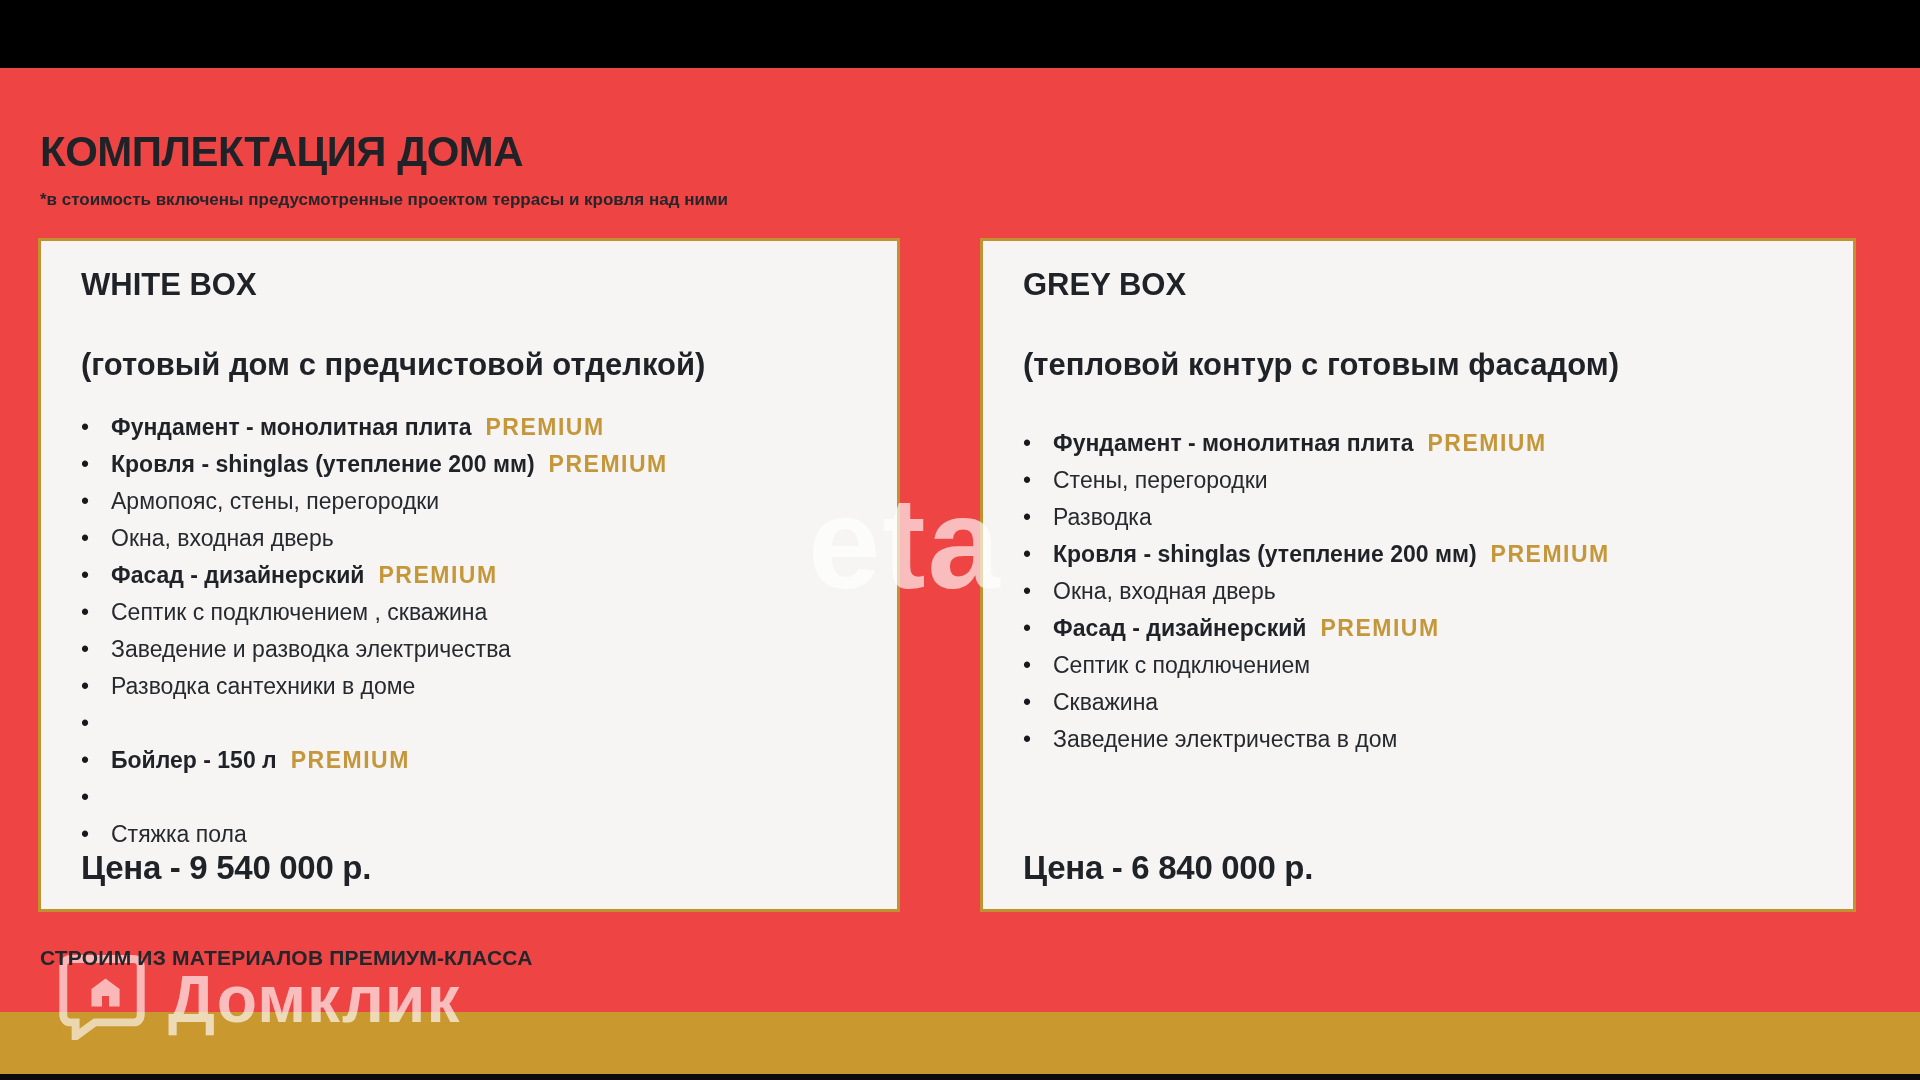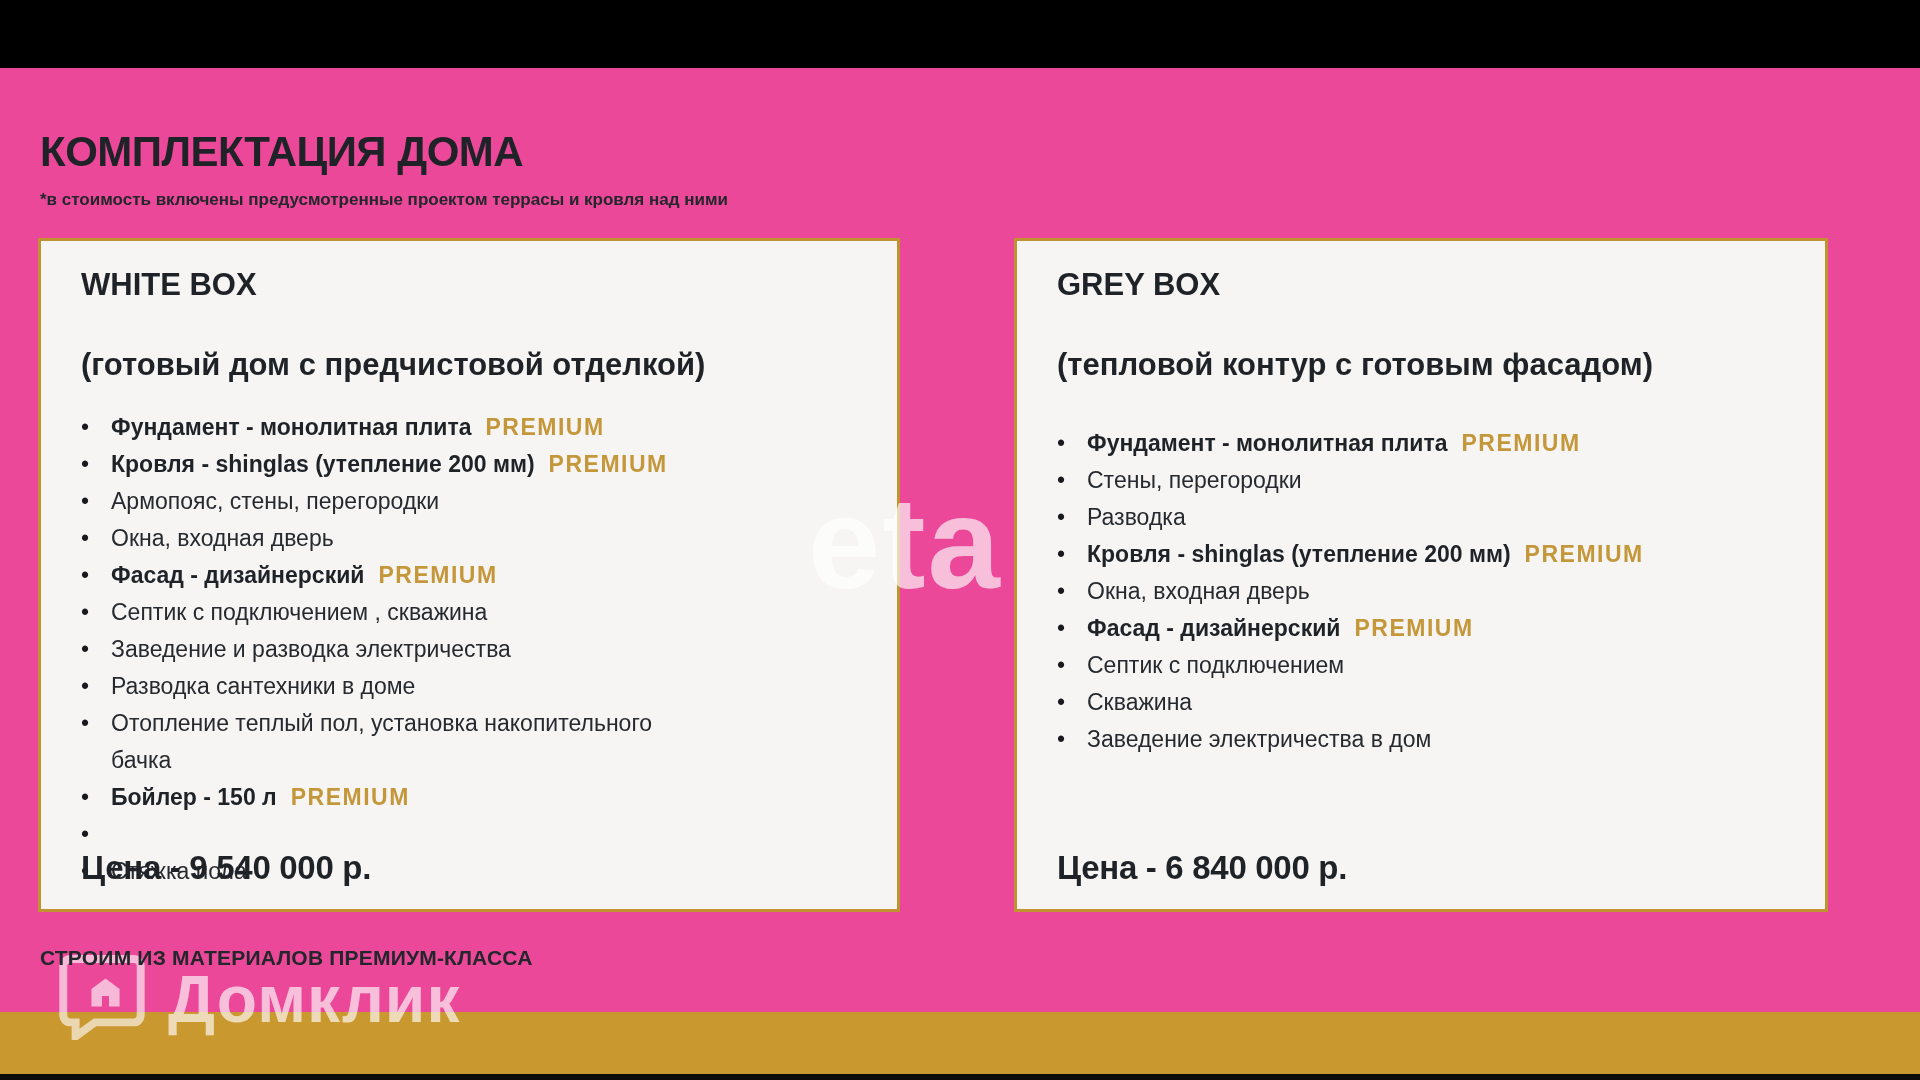--- a/index.html
+++ b/index.html
@@ -1,18 +1,18 @@
 <!DOCTYPE html>
 <html><head>
 <meta charset="utf-8">
 <style>
   html,body{margin:0;padding:0;background:#1a1a1a;}
   .canvas{
     position:relative;width:1920px;height:1080px;overflow:hidden;
-    background:#ec4899;
+    background:#ef4444;
     font-family:"Liberation Sans","DejaVu Sans",sans-serif;
     color:#1F2328;
   }
   .topbar{position:absolute;left:0;top:0;width:100%;height:68px;background:#000;}
   .goldbar{position:absolute;left:0;top:1012px;width:100%;height:68px;background:#C9982F;}
   .bottom-edge{position:absolute;left:0;top:1074px;width:100%;height:6px;background:#0b0b0b;}
 
   .page-title{
     position:absolute;left:40px;top:128px;
     font-size:42px;font-weight:700;letter-spacing:-0.5px;color:#1F2328;
@@ -20,21 +20,21 @@
   .page-subtitle{
     position:absolute;left:40px;top:190px;
     font-size:17px;font-weight:700;color:#23262B;
   }
 
   .pkg{
     position:absolute;top:238px;height:674px;background:#F6F5F3;
     border:3px solid #C1922F;box-sizing:border-box;
   }
   .pkg-white{left:38px;width:862px;}
-  .pkg-grey{left:1014px;width:814px;}
+  .pkg-grey{left:980px;width:876px;}
 
   .pkg-head{padding:24px 40px 0 40px;}
   .pkg-name{font-size:31px;font-weight:700;line-height:40px;color:#1F2328;}
   .pkg-tagline{font-size:31px;font-weight:700;line-height:40px;color:#1F2328;margin-top:40px;}
 
   .pkg-list{padding:0 30px 0 40px;}
   .pkg-white .pkg-list{margin-top:24px;}
   .pkg-grey  .pkg-list{margin-top:40px;}
 
   .pkg-item{display:flex;align-items:flex-start;line-height:37px;}
@@ -113,22 +113,20 @@
         <div class="pkg-item">
           <span class="bullet">•</span>
           <span class="item-body"><span class="item-text">Заведение и разводка электричества</span></span>
         </div>
         <div class="pkg-item">
           <span class="bullet">•</span>
           <span class="item-body"><span class="item-text">Разводка сантехники в доме</span></span>
         </div>
         <div class="pkg-item">
           <span class="bullet">•</span>
-          <span class="item-body"><span class="item-text">Отопление теплый пол, установка накопительного
-бачка</span></span>
         </div>
         <div class="pkg-item">
           <span class="bullet">•</span>
           <span class="item-body"><span class="item-text bold">Бойлер - 150 л</span><span class="premium">PREMIUM</span></span>
         </div>
         <div class="pkg-item">
           <span class="bullet">•</span>
         </div>
         <div class="pkg-item">
           <span class="bullet">•</span>

